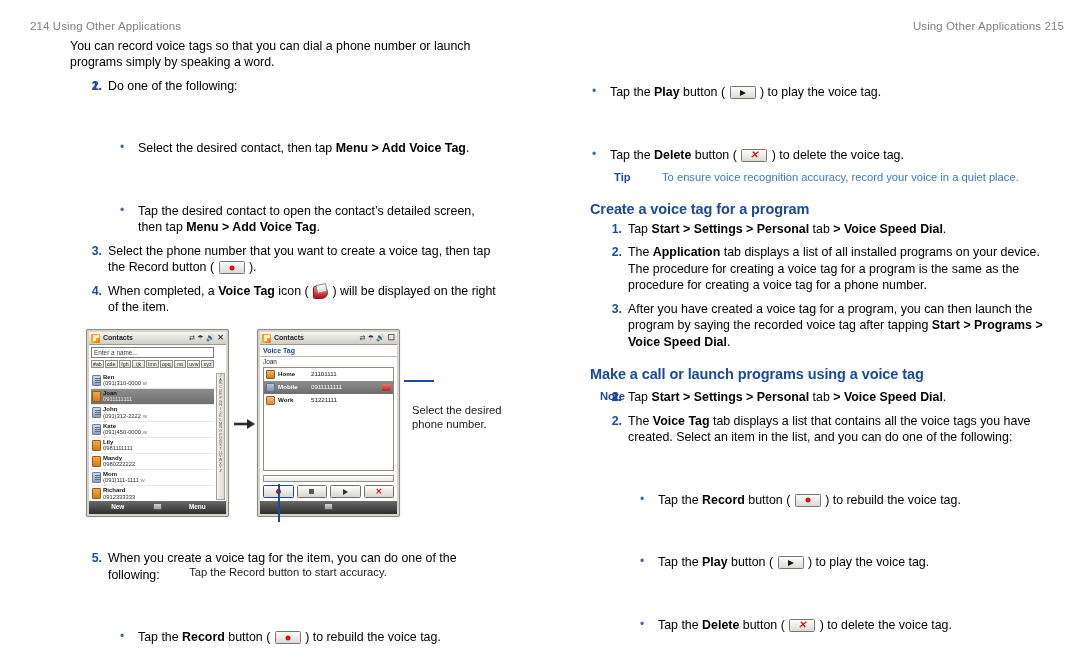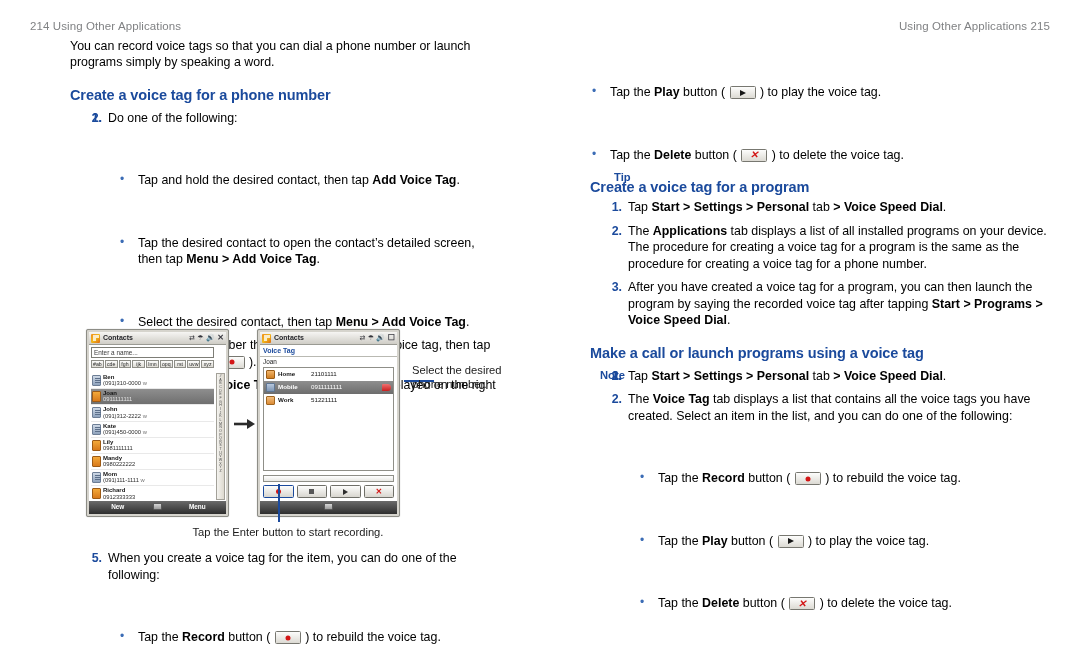--- a/index.html
+++ b/index.html
@@ -20,21 +20,21 @@
   
   .runhead {
     position: absolute;
     top: 20px;
     font-size: 11.5px;
     color: #808284;
     letter-spacing: .1px;
     white-space: nowrap;
   }
   .runhead.left  { left: 30px; }
-  .runhead.right { right: 30px; }
+  .runhead.right { right: 16px; }
   .runhead .folio { color: #808284; }
 
   
   .col {
     position: absolute;
     top: 38px;
     width: 470px;
   }
   .col.left  { left: 30px; }
   .col.right { left: 580px; }
@@ -419,20 +419,21 @@
   
   .leader {
     position: absolute;
     background: #1b4a9c;
   }
   .cap {
     position: absolute;
     font-size: 11.2px;
     line-height: 1.25;
     color: #1b1b1b;
+    margin-top: 40px;
   }
 </style>
 </head>
 <body>
 
 <div class="page">
 
   <div class="runhead left">
     <span class="folio">214</span>
     <span>Using Other Applications</span>
@@ -440,28 +441,26 @@
   <div class="runhead right">
     <span>Using Other Applications</span>
     <span class="folio">215</span>
   </div>
 
   <div class="col left">
 
 
     <p class="intro">You can record voice tags so that you can dial a phone number or launch programs simply by speaking a word.</p>
 
-    <h2 class="sect">Create a voice tag for a phone number</h2>
 
     <ol class="steps" id="left-steps">
         <li><span class="n">1.</span></li>
         <li><span class="n">2.</span><span>Do one of the following:</span><ul class="bullets">
-            <li>Tap and hold the desired contact, then tap <b>Add Voice Tag</b>.</li>
+            <li>Select the desired contact, then tap <b>Menu &gt; Add Voice Tag</b>.</li>
             <li>Tap the desired contact to open the contact’s detailed screen, then tap <b>Menu &gt; Add Voice Tag</b>.</li>
-            <li>Select the desired contact, then tap <b>Menu &gt; Add Voice Tag</b>.</li>
           </ul></li>
         <li><span class="n">3.</span><span>Select the phone number that you want to create a voice tag, then tap the Record button ( <span class="btnglyph"><i class="g-rec"></i></span> ).</span></li>
         <li><span class="n">4.</span><span>When completed, a <b>Voice Tag</b> icon ( <span class="tagglyph"></span> ) will be displayed on the right of the item.</span></li>
       </ol>
   </div>
 
   <div class="shots">
 
     <div class="device one">
       <div class="titlebar">
@@ -639,46 +638,47 @@
           <span class="sb mid"><span class="kbicon"></span></span>
           <span class="sb"></span>
         </div>
       </div>
     </div>
 
     <div class="leader" style="left:318px;top:51px;width:30px;height:1.6px;"></div>
     <div class="cap" style="left:326px;top:34px;width:95px;">Select the desired phone number.</div>
 
     <div class="leader" style="left:192px;top:155px;width:1.6px;height:38px;"></div>
-    <div class="cap" style="left:62px;top:196px;width:280px;text-align:center;">Tap the Enter button to start recording.</div>
+    <div class="cap" style="left:62px;top:196px;width:280px;text-align:center;">Tap the Record button to start accuracy.</div>
   </div>
 
   <div style="position:absolute;left:30px;top:548px;width:480px;">
     <ol class="steps" id="left-steps-after">
         <li><span class="n">5.</span><span>When you create a voice tag for the item, you can do one of the following:</span><ul class="bullets">
             <li>Tap the <b>Record</b> button ( <span class="btnglyph"><i class="g-rec"></i></span> ) to rebuild the voice tag.</li>
           </ul></li>
       </ol>
   </div>
 
   <div class="col right">
 
     <ul class="bullets tight" id="right-top-bullets" style="margin-top:6px;">
         <li>Tap the <b>Play</b> button ( <span class="btnglyph"><i class="g-play"></i></span> ) to play the voice tag.</li>
         <li>Tap the <b>Delete</b> button ( <span class="btnglyph"><i class="g-del">✕</i></span> ) to delete the voice tag.</li>
       </ul>
 
     <div class="callout">
       <span class="lbl">Tip</span>
+      <span>To ensure voice recognition accuracy, record your voice in a quiet place.</span>
     </div>
 
     <h2 class="sect nomargin">Create a voice tag for a program</h2>
     <ol class="steps r" id="steps-program">
         <li><span class="n">1.</span><span>Tap <b>Start &gt; Settings &gt; Personal</b> tab <b>&gt; Voice Speed Dial</b>.</span></li>
-        <li><span class="n">2.</span><span>The <b>Applications</b> tab displays a list of all installed programs on your device. The procedure for creating a voice tag for a program is the same as the procedure for creating a voice tag for a phone number.</span></li>
+        <li><span class="n">2.</span><span>The <b>Application</b> tab displays a list of all installed programs on your device. The procedure for creating a voice tag for a program is the same as the procedure for creating a voice tag for a phone number.</span></li>
         <li><span class="n">3.</span><span>After you have created a voice tag for a program, you can then launch the program by saying the recorded voice tag after tapping <b>Start &gt; Programs &gt; Voice Speed Dial</b>.</span></li>
       </ol>
 
     <h2 class="sect nomargin">Make a call or launch programs using a voice tag</h2>
     <ol class="steps r" id="steps-call">
         <li><span class="n">1.</span></li>
         <li><span class="n">2.</span></li>
       </ol>
 
     <div class="callout" style="margin-left:8px;">

